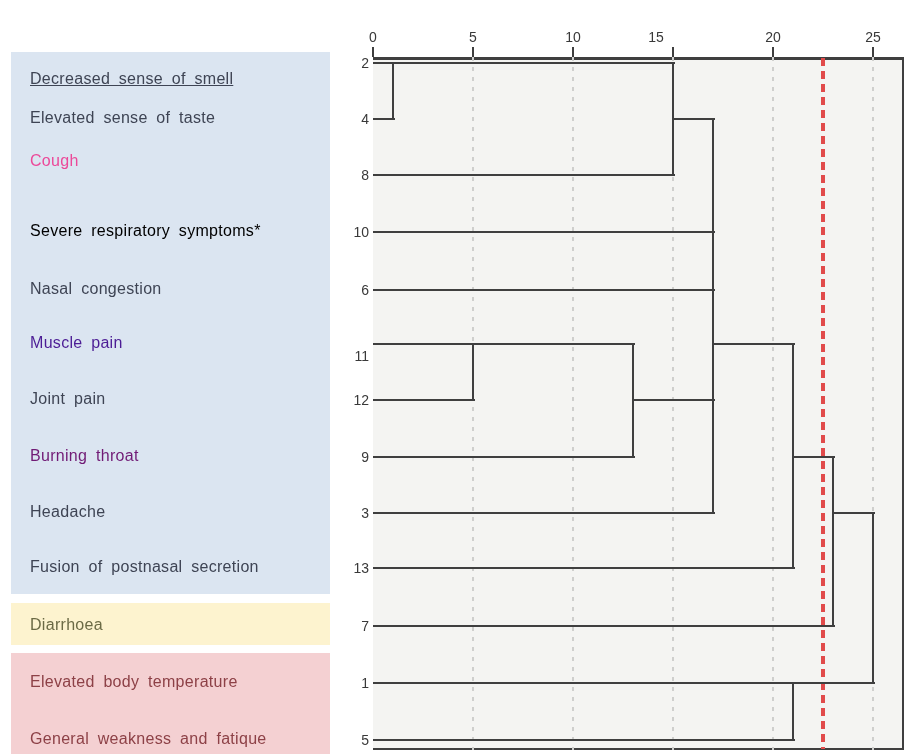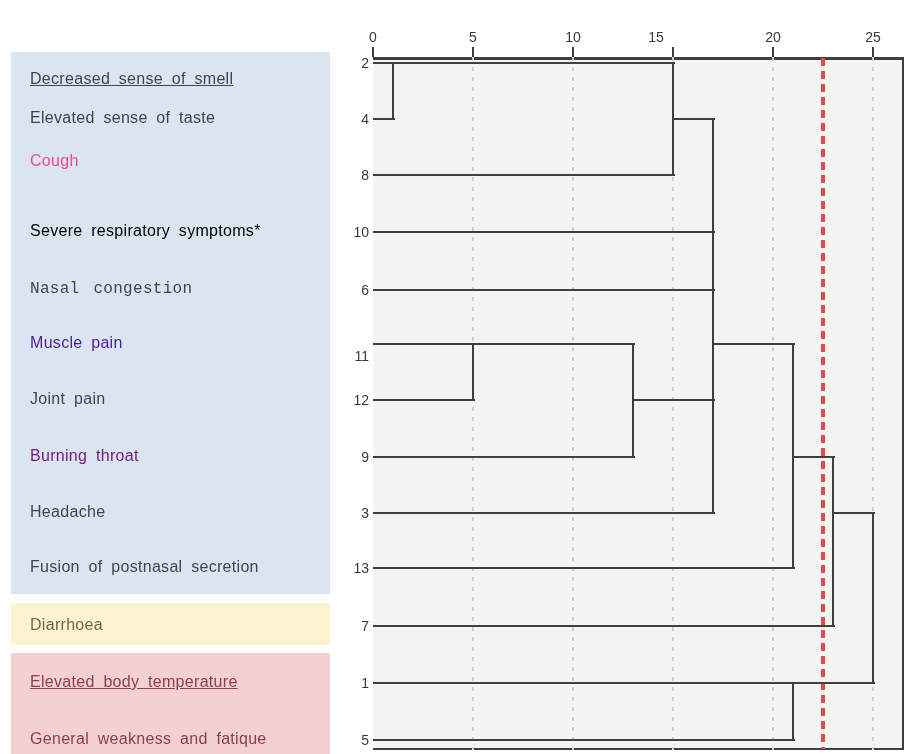--- a/index.html
+++ b/index.html
@@ -29,28 +29,28 @@
   <div id="blocks">
       <div class="block" style="top: 52px; height: 542px; background: rgb(219, 229, 241);"></div>
       <div class="block" style="top: 603px; height: 42px; background: rgb(253, 243, 207);"></div>
       <div class="block" style="top: 653px; height: 101px; background: rgb(244, 208, 210);"></div>
     </div>
   <div id="labels">
       <div class="leaf-label" style="top: 70px; color: rgb(62, 68, 84); text-decoration: underline;">Decreased sense of smell</div>
       <div class="leaf-label" style="top: 109px; color: rgb(62, 68, 84);">Elevated sense of taste</div>
       <div class="leaf-label" style="top: 152px; color: #ec4899;">Cough</div>
       <div class="leaf-label" style="top: 222px; color: #000000;">Severe respiratory symptoms*</div>
-      <div class="leaf-label" style="top: 280px; color: rgb(62, 68, 84); font-family: Liberation Mono, monospace;">Nasal congestion</div>
+      <div class="leaf-label" style="top: 280px; color: rgb(62, 68, 84);">Nasal congestion</div>
       <div class="leaf-label" style="top: 334px; color: #4c1d95;">Muscle pain</div>
       <div class="leaf-label" style="top: 390px; color: rgb(62, 68, 84);">Joint pain</div>
       <div class="leaf-label" style="top: 447px; color: #701a75;">Burning throat</div>
       <div class="leaf-label" style="top: 503px; color: rgb(62, 68, 84);">Headache</div>
       <div class="leaf-label" style="top: 558px; color: rgb(62, 68, 84);">Fusion of postnasal secretion</div>
       <div class="leaf-label" style="top: 616px; color: rgb(107, 106, 69);">Diarrhoea</div>
-      <div class="leaf-label" style="top: 673px; color: rgb(141, 65, 71); text-decoration: underline;">Elevated body temperature</div>
+      <div class="leaf-label" style="top: 673px; color: rgb(141, 65, 71);">Elevated body temperature</div>
       <div class="leaf-label" style="top: 730px; color: rgb(141, 65, 71);">General weakness and fatique</div>
     </div>
   <div id="numbers">
       <div class="case-number" style="left: 335px; top: 55px; color: rgb(57, 57, 57);">2</div>
       <div class="case-number" style="left: 335px; top: 111px; color: rgb(57, 57, 57);">4</div>
       <div class="case-number" style="left: 335px; top: 167px; color: rgb(57, 57, 57);">8</div>
       <div class="case-number" style="left: 335px; top: 224px; color: rgb(57, 57, 57);">10</div>
       <div class="case-number" style="left: 335px; top: 282px; color: rgb(57, 57, 57);">6</div>
       <div class="case-number" style="left: 335px; top: 336px; color: rgb(57, 57, 57); margin-top: 12px;">11</div>
       <div class="case-number" style="left: 335px; top: 392px; color: rgb(57, 57, 57);">12</div>

